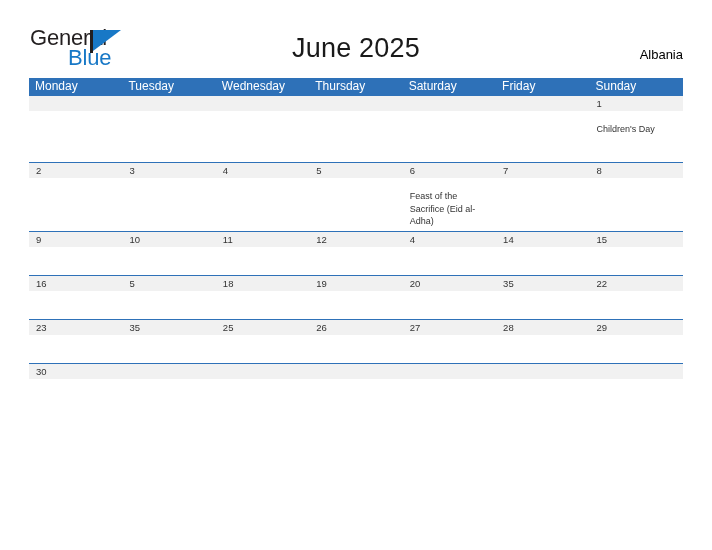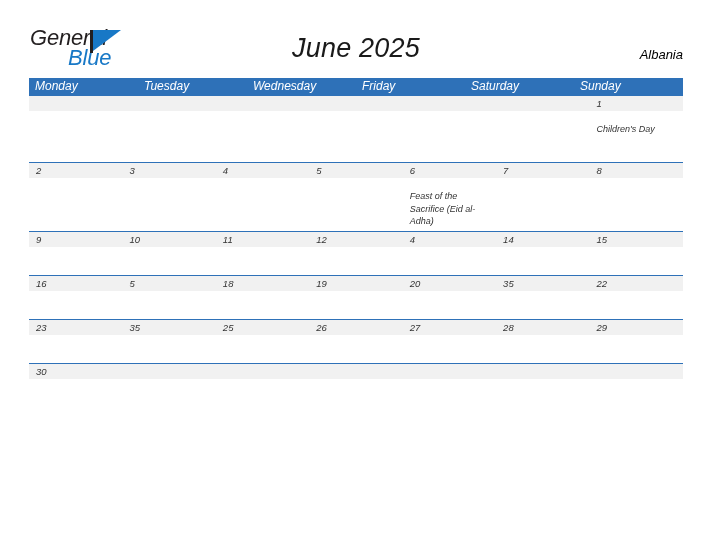--- a/index.html
+++ b/index.html
@@ -13,21 +13,20 @@
     font-family: "Liberation Sans", sans-serif;
     -webkit-font-smoothing: antialiased;
     overflow: hidden;
   }
 
   .page {
     position: relative;
     width: 712px;
     height: 450px;
     box-sizing: border-box;
-    font-style: italic;
   }
 
   
   .top-bar {
     position: relative;
     height: 58px;
     padding: 0 28px;
     box-sizing: border-box;
   }
 
@@ -188,22 +187,23 @@
     <div class="region">Albania</div>
 
   </div>
 
   <div class="calendar">
 
     <div class="weekday-row">
       <div class="weekday">Monday</div>
       <div class="weekday">Tuesday</div>
       <div class="weekday">Wednesday</div>
+      <div class="weekday">Thursday</div>
+      <div class="weekday">Saturday</div>
       <div class="weekday">Friday</div>
-      <div class="weekday">Saturday</div>
       <div class="weekday">Sunday</div>
     </div>
 
     <div class="week-row">
       <div class="num-band">
         <div class="num-cell"></div>
         <div class="num-cell"></div>
         <div class="num-cell"></div>
         <div class="num-cell"></div>
         <div class="num-cell"></div>

